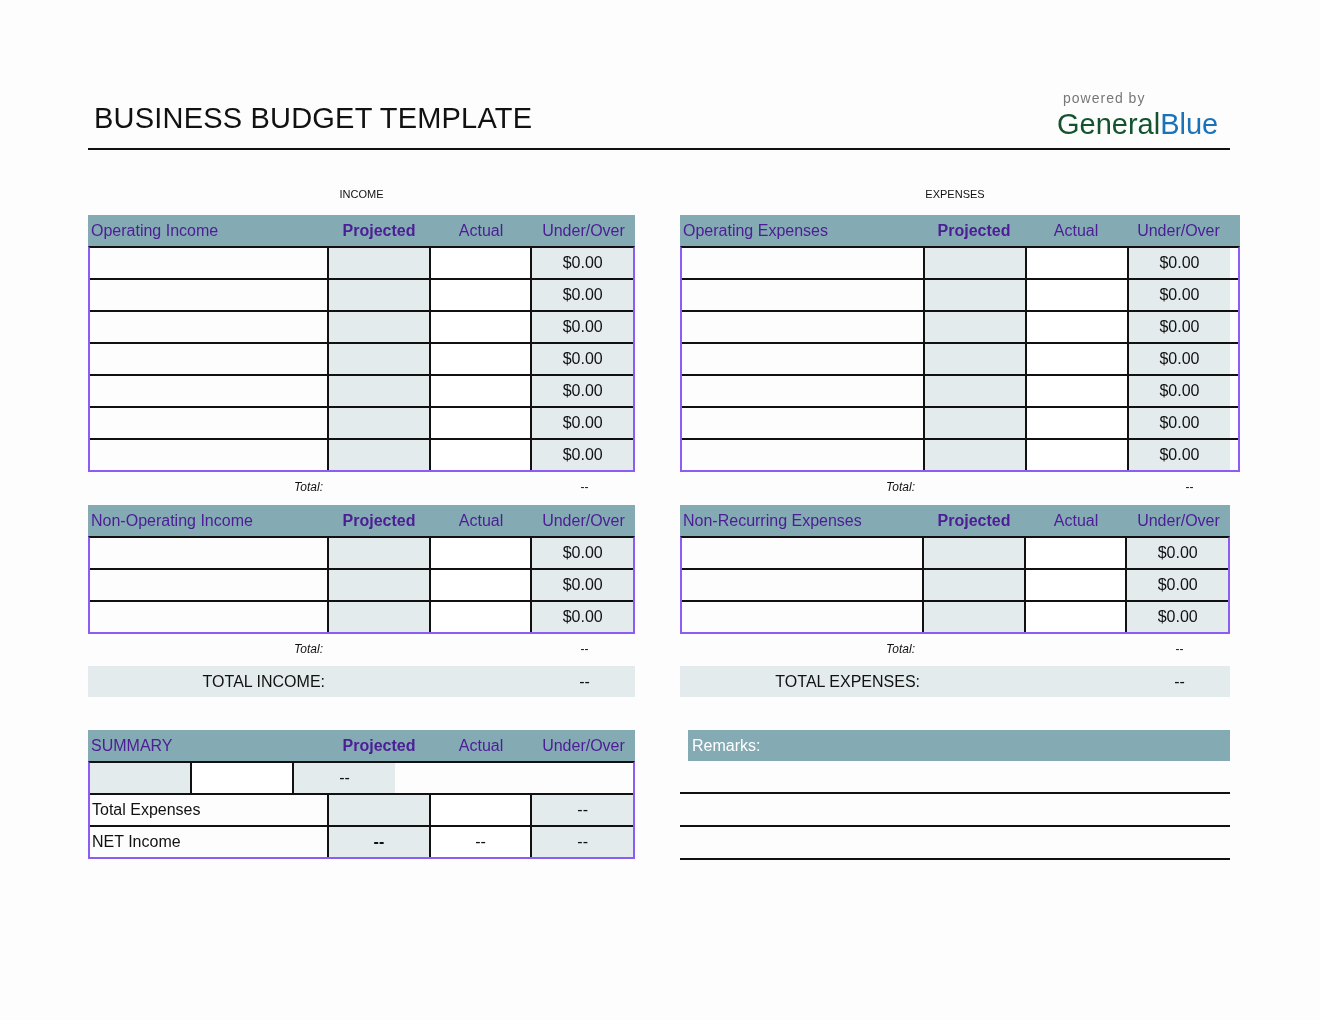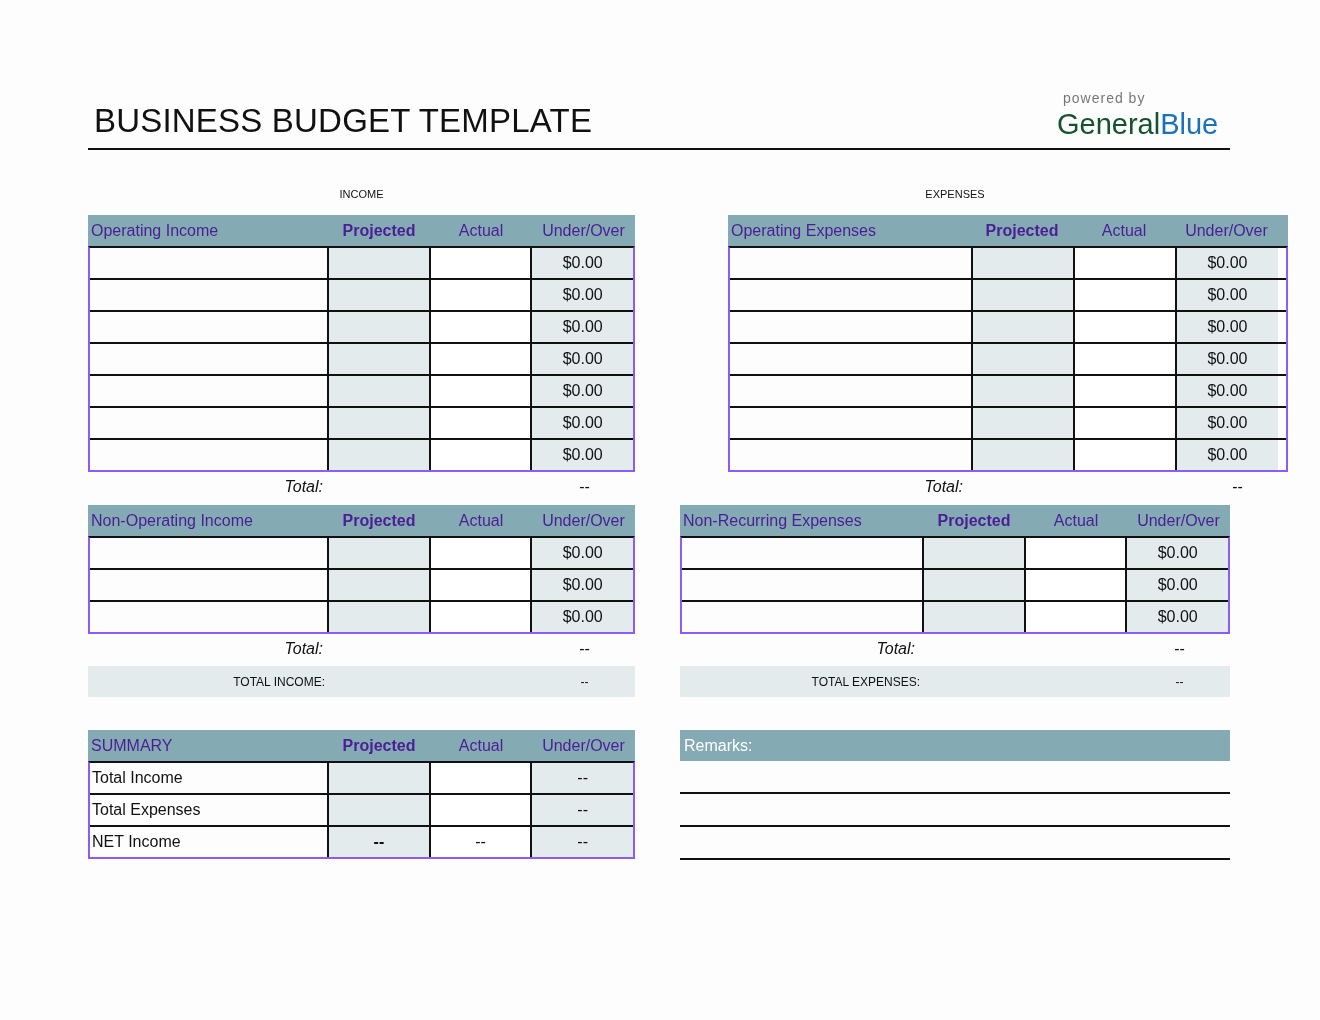--- a/index.html
+++ b/index.html
@@ -1,17 +1,17 @@
 <!DOCTYPE html>
 <html><head>
 <meta charset="utf-8">
 <style>
   html, body { margin:0; padding:0; background:#fdfdfd; }
   body { width:1320px; height:1020px; position:relative; font-family:"Liberation Sans", sans-serif; color:#111; overflow:hidden; }
-  .title { position:absolute; left:94px; top:102px; font-size:33px; letter-spacing:0.2px; }
+  .title { position:absolute; left:94px; top:102px; font-size:29px; letter-spacing:0.2px; }
   .powered { position:absolute; left:1063px; top:90px; font-size:14px; color:#777; letter-spacing:1px; }
   .brand { position:absolute; left:1057px; top:108px; font-size:29px; }
   .brand .g { color:#14532d; }
   .brand .b { color:#1a73b8; }
   .rule { position:absolute; left:88px; top:148px; width:1142px; height:2px; background:#111; }
 
   .sect-title { position:absolute; top:188px; font-size:11px; text-align:center; }
 
   .tbl { position:absolute; width:547px; }
   .hdr { display:flex; height:31px; background:#84aab4; color:#4c1d95; font-size:16px; align-items:center; }
@@ -22,29 +22,29 @@
   .c3 { width:103px; text-align:center; }
   .rows { border:2px solid #8b5cf6; border-top:2px solid #111; }
   .row { display:flex; height:30px; border-bottom:2px solid #111; }
   .row:last-child { border-bottom:none; }
   .cell { box-sizing:border-box; border-right:2px solid #111; font-size:16px; display:flex; align-items:center; justify-content:center; }
   .cell:last-child { border-right:none; }
   .cell.c0 { width:240px; justify-content:flex-start; padding-left:2px; }
   .cell.c1 { width:102px; background:#e3ebed; }
   .cell.c2 { width:102px; background:#fff; }
   .cell.c3 { width:101px; background:#e3ebed; }
-  .total-line { display:flex; height:30px; align-items:center; font-size:16px; }
+  .total-line { display:flex; height:30px; align-items:center; font-size:12px; }
   .total-line .lab { width:235px; text-align:right; font-style:italic; }
   .total-line .val { margin-left:auto; width:101px; text-align:center; }
-  .grand { position:absolute; width:547px; height:31px; background:#e3ebed; display:flex; align-items:center; font-size:12px; }
+  .grand { position:absolute; width:547px; height:31px; background:#e3ebed; display:flex; align-items:center; font-size:16px; }
   .grand .lab { width:237px; text-align:right; }
   .grand .val { margin-left:auto; width:101px; text-align:center; }
 
   .remarks { position:absolute; left:680px; top:730px; width:550px; }
-  .remarks .rh { height:31px; background:#84aab4; color:#fff; font-size:16px; padding-left:4px; display:flex; align-items:center; }
+  .remarks .rh { height:31px; background:#84aab4; color:#fff; font-size:16px; padding-left:4px; display:flex; align-items:center;margin-left:8px; }
   .remarks .line { height:31px; border-bottom:2px solid #111; }
 </style>
 </head>
 <body>
 
 <div class="title">BUSINESS BUDGET TEMPLATE</div>
 <div class="powered">powered by</div>
 <div class="brand"><span class="g">General</span><span class="b">Blue</span></div>
 <div class="rule"></div>
 
@@ -138,21 +138,21 @@
     <div class="total-line">
       <span class="lab">Total:</span>
       <span class="val">--</span>
     </div>
   </div>
 <div class="grand" style="left:88px;top:666px;">
   <span class="lab">TOTAL INCOME:</span>
   <span class="val">--</span>
 </div>
 
-<div class="tbl" style="left:680px;top:215px;width:560px;margin-left:48px;">
+<div class="tbl" style="left:680px;top:215px;width:560px;">
     <div class="hdr">
       <span class="c0" style="width:243px">Operating Expenses</span>
       <span class="c1">Projected</span>
       <span class="c2">Actual</span>
       <span class="c3">Under/Over</span>
     </div>
     <div class="rows">
       <div class="row">
         <div class="cell c0" style="width:243px"></div>
         <div class="cell c1"></div>
@@ -241,21 +241,20 @@
 
 <div class="tbl" style="left:88px;top:730px;">
     <div class="hdr">
       <span class="c0">SUMMARY</span>
       <span class="c1">Projected</span>
       <span class="c2">Actual</span>
       <span class="c3">Under/Over</span>
     </div>
     <div class="rows">
       <div class="row">
-        <div class="cell c0">Total Income</div>
         <div class="cell c1"></div>
         <div class="cell c2"></div>
         <div class="cell c3">--</div>
       </div>
       <div class="row">
         <div class="cell c0">Total Expenses</div>
         <div class="cell c1"></div>
         <div class="cell c2"></div>
         <div class="cell c3">--</div>
       </div>

